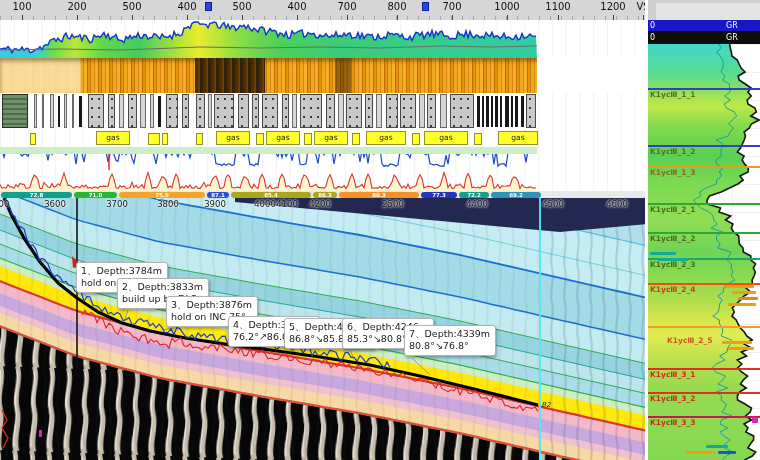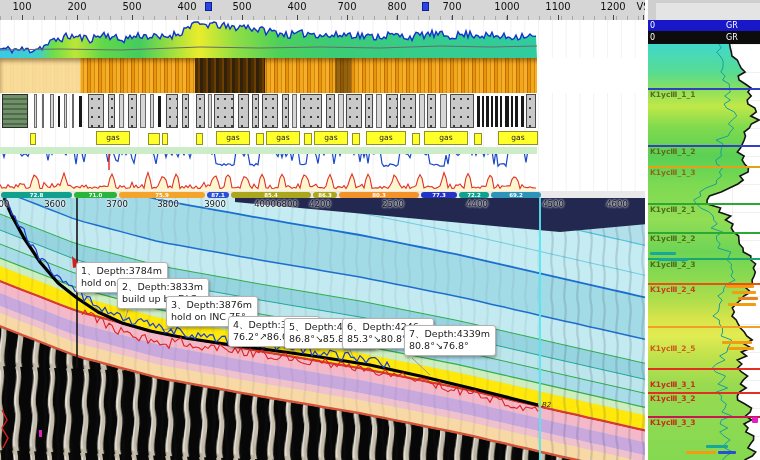--- a/index.html
+++ b/index.html
@@ -299,21 +299,21 @@
       <path d="M2,212 L7,222 L2,230 L8,240 L3,250" stroke="#e02020" stroke-width="1.4" fill="none"></path>
       <rect x="39" y="232" width="3" height="7" fill="#e020c0"></rect>
     </svg>
     <div id="depthLabels">
         <div class="dlbl" style="left: 4px;">00</div>
         <div class="dlbl" style="left: 55px;">3600</div>
         <div class="dlbl" style="left: 117px;">3700</div>
         <div class="dlbl" style="left: 168px;">3800</div>
         <div class="dlbl" style="left: 215px;">3900</div>
         <div class="dlbl" style="left: 252px; margin-left: 13px;">4000</div>
-        <div class="dlbl" style="left: 287px;">6800</div>
+        <div class="dlbl" style="left: 287px;">4100</div>
         <div class="dlbl" style="left: 320px;">4200</div>
         <div class="dlbl" style="left: 393px;">2500</div>
         <div class="dlbl" style="left: 477px;">4400</div>
         <div class="dlbl" style="left: 553px;">4500</div>
         <div class="dlbl" style="left: 617px;">4600</div>
       </div>
     <div id="annos">
         <div class="anno" style="left: 76px; top: 64px;">
           <div>1、Depth:3784m</div>
           <div>hold on INC</div>
@@ -390,23 +390,23 @@
       <div class="toplbl" style="top: 124px; color: rgb(138, 106, 26);">K1ycⅢ_1_3</div>
       <div class="toplines" style="top: 159px; background: rgb(45, 168, 50);"></div>
       <div class="toplbl" style="top: 161px; color: rgb(79, 106, 26);">K1ycⅢ_2_1</div>
       <div class="toplines" style="top: 188px; background: rgb(45, 168, 50);"></div>
       <div class="toplbl" style="top: 190px; color: rgb(79, 106, 26);">K1ycⅢ_2_2</div>
       <div class="toplines" style="top: 214px; background: rgb(24, 168, 110);"></div>
       <div class="toplbl" style="top: 216px; color: rgb(79, 106, 26);">K1ycⅢ_2_3</div>
       <div class="toplines" style="top: 239px; background: rgb(232, 82, 18);"></div>
       <div class="toplbl" style="top: 241px; color: rgb(204, 59, 30);">K1ycⅢ_2_4</div>
       <div class="toplines" style="top: 282px; background: rgb(240, 160, 34);"></div>
-      <div class="toplbl" style="top: 300px; color: rgb(204, 90, 30);">K1ycⅢ_2_5</div>
+      <div class="toplbl" style="top: 292px; color: rgb(204, 90, 30); margin-left: 17px;">K1ycⅢ_2_5</div>
       <div class="toplines" style="top: 324px; background: rgb(224, 48, 32);"></div>
-      <div class="toplbl" style="top: 336px; color: rgb(204, 42, 26);">K1ycⅢ_3_1</div>
+      <div class="toplbl" style="top: 326px; color: rgb(204, 42, 26);">K1ycⅢ_3_1</div>
       <div class="toplines" style="top: 348px; background: rgb(224, 48, 32);"></div>
       <div class="toplbl" style="top: 350px; color: rgb(204, 42, 26);">K1ycⅢ_3_2</div>
       <div class="toplines" style="top: 372px; background: rgb(200, 24, 80);"></div>
       <div class="toplbl" style="top: 374px; color: rgb(204, 42, 26);">K1ycⅢ_3_3</div>
       <div class="flag" style="left: 78px; top: 241px; width: 28px; height: 3px; background: rgb(243, 156, 18);"></div>
       <div class="flag" style="left: 84px; top: 247px; width: 24px; height: 3px; background: rgb(243, 156, 18);"></div>
       <div class="flag" style="left: 90px; top: 253px; width: 20px; height: 3px; background: rgb(232, 130, 26);"></div>
       <div class="flag" style="left: 80px; top: 259px; width: 28px; height: 3px; background: rgb(243, 156, 18);"></div>
       <div class="flag" style="left: 2px; top: 208px; width: 26px; height: 3px; background: rgb(24, 168, 154);"></div>
       <div class="flag" style="left: 10px; top: 214px; width: 30px; height: 3px; background: rgb(24, 168, 154);"></div>

